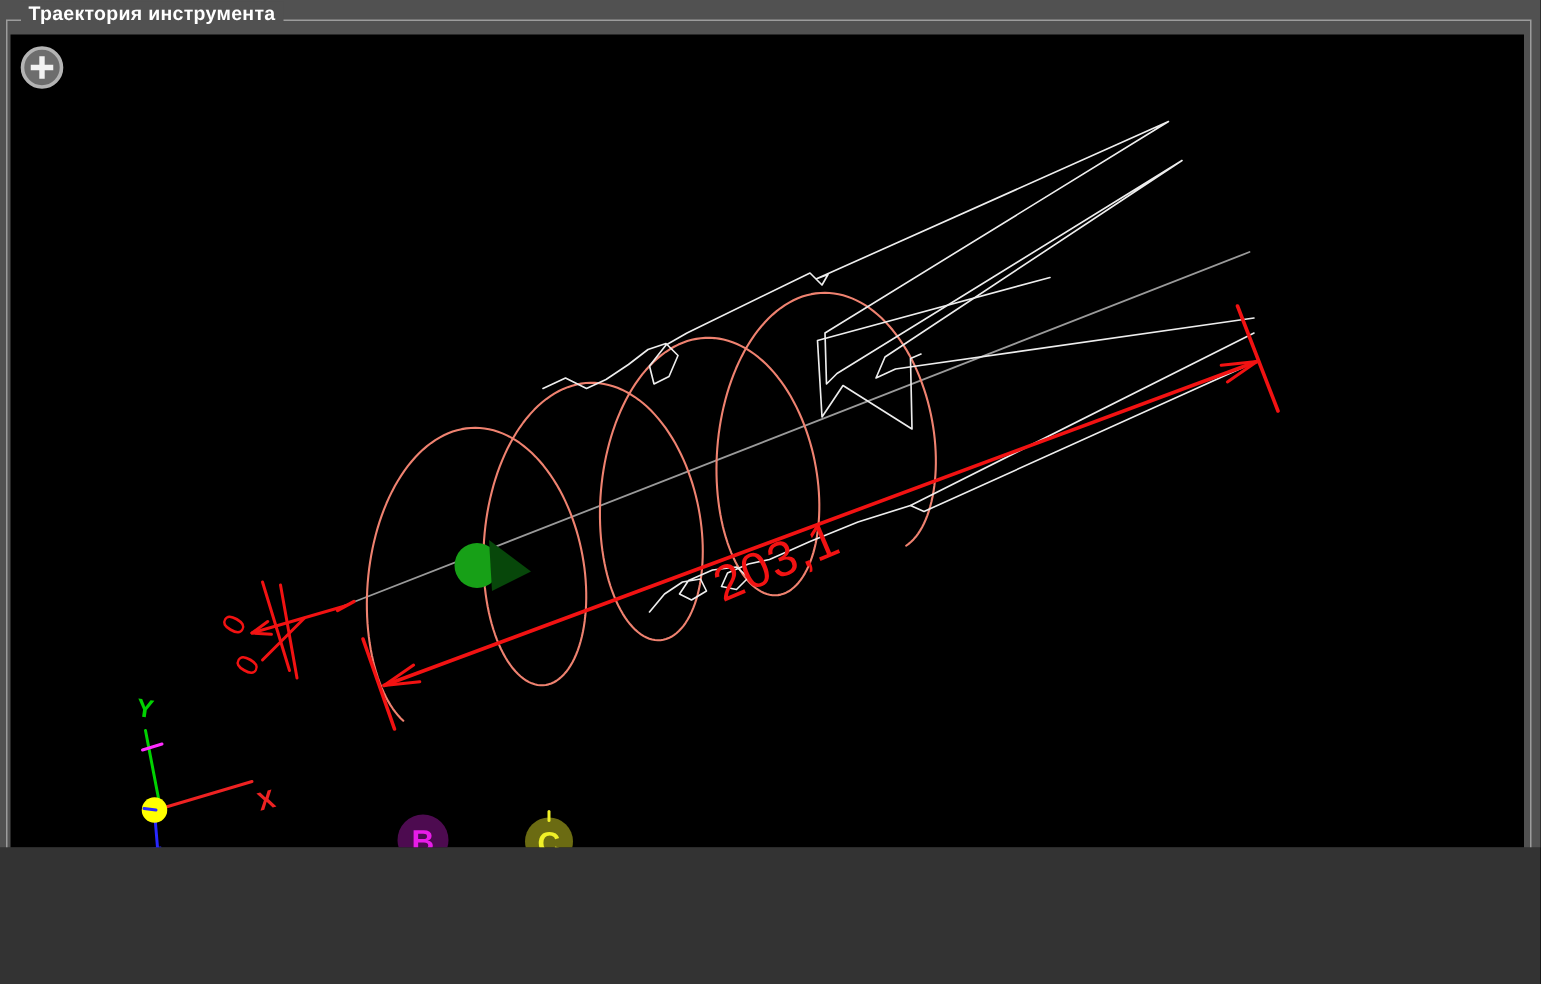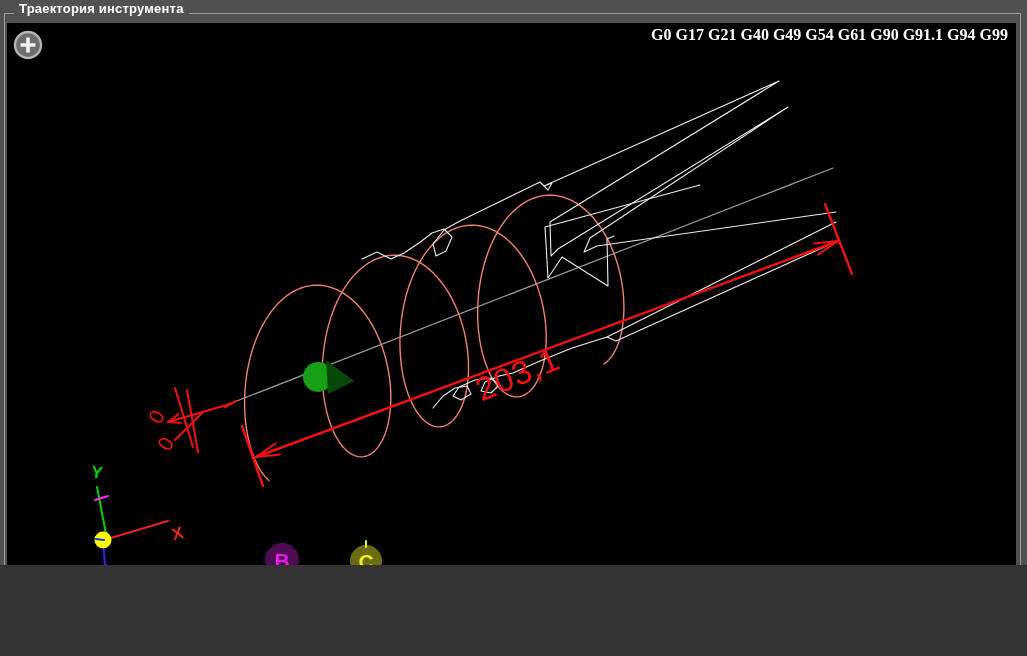--- a/index.html
+++ b/index.html
@@ -83,21 +83,20 @@
         <circle cx="366" cy="561" r="16" fill="#6b6b12"></circle>
         <polygon points="326,360 354,381 328,394" fill="#07470a"></polygon>
         <polyline points="96,539 104,540" fill="none" stroke="#2828ff" stroke-width="2" stroke-linecap="round" stroke-linejoin="round"></polyline>
         <polyline points="366,541 366,547" fill="none" stroke="#f0f028" stroke-width="2" stroke-linecap="round" stroke-linejoin="round"></polyline>
         <text x="179" y="539" fill="#ee2222" font-size="17" text-anchor="middle" font-family="&quot;Liberation Sans&quot;,sans-serif" font-weight="bold" transform="rotate(-15 179 539)">X</text>
         <text x="96" y="478" fill="#00d200" font-size="17" text-anchor="middle" font-family="&quot;Liberation Sans&quot;,sans-serif" font-weight="bold" transform="rotate(8 96 478)">Y</text>
         <text x="282" y="568" fill="#e81ce8" font-size="21" text-anchor="middle" font-family="&quot;Liberation Sans&quot;,sans-serif" font-weight="bold">B</text>
         <text x="366" y="569" fill="#f0f028" font-size="21" text-anchor="middle" font-family="&quot;Liberation Sans&quot;,sans-serif" font-weight="bold">C</text>
       </svg>
 
-    <div class="gcode-status">G0 G17 G21 G40 G49 G54 G61 G90 G91.1 G94 G99</div>
 
     <div class="zoom-btn">
       <svg width="30" height="30">
         <circle cx="15" cy="15" r="13" fill="#6d6d6d" stroke="#b4b4b4" stroke-width="2.4"></circle>
         <path d="M15 7.5 V22.5 M7.5 15 H22.5" stroke="#f2f2f2" stroke-width="3.6"></path>
       </svg>
     </div>
 
     <span class="dim-label">203,1</span>
 

